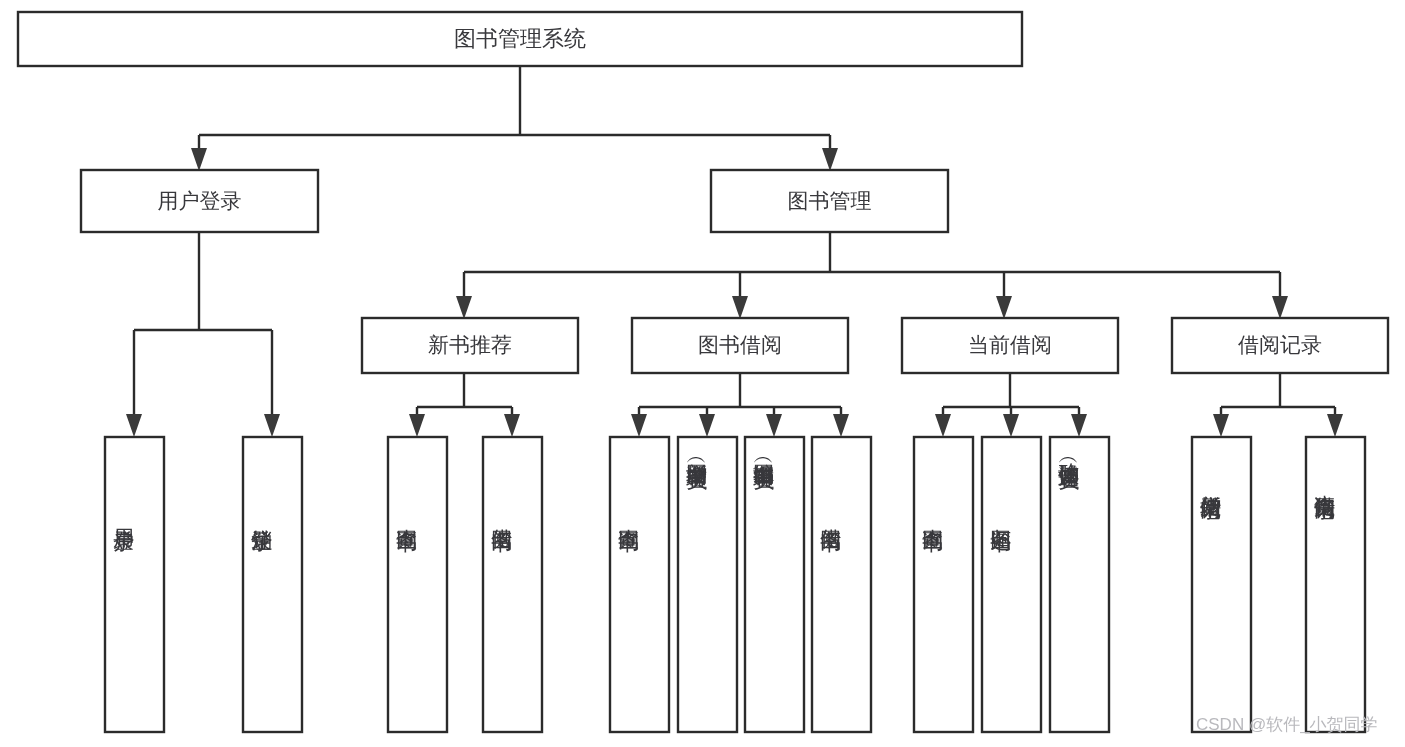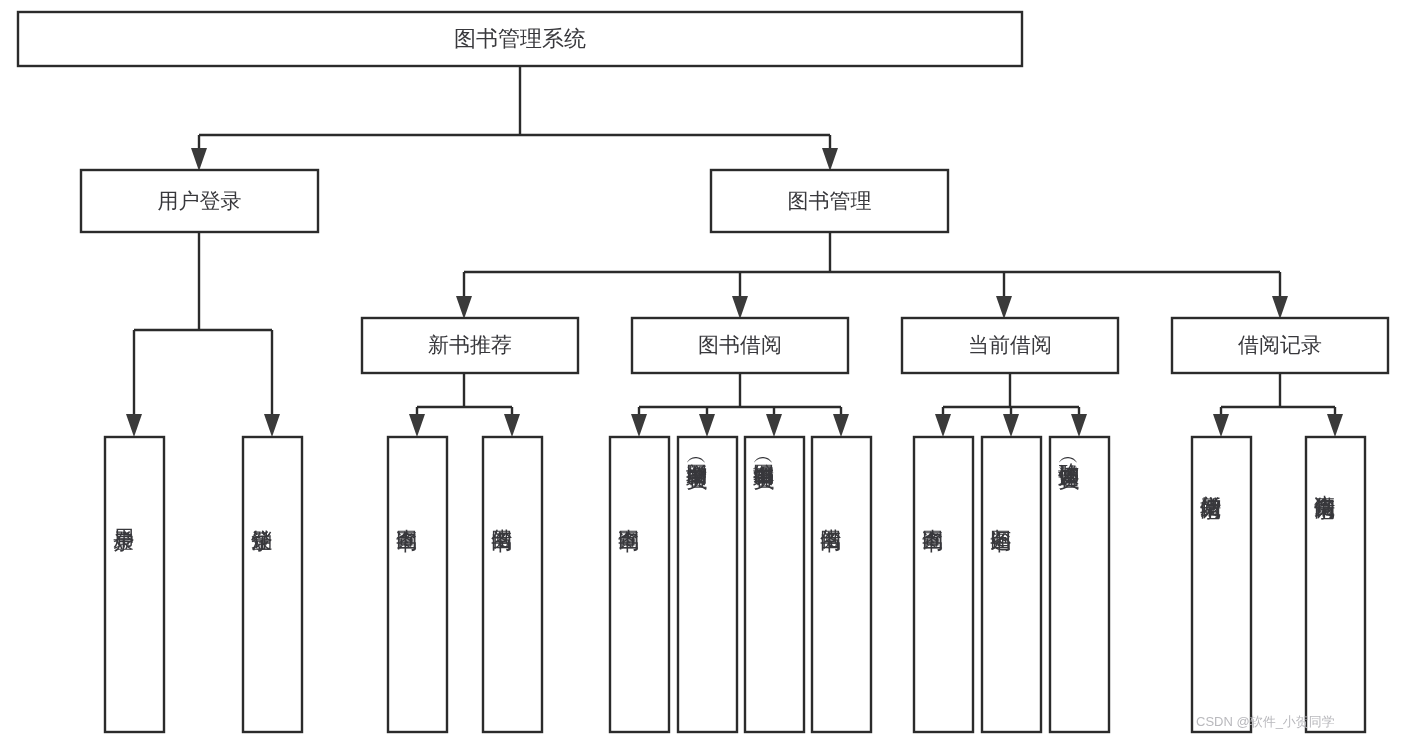--- a/index.html
+++ b/index.html
@@ -66,21 +66,21 @@
     text-orientation: upright;
     letter-spacing: 1px;
     white-space: nowrap;
     text-align: start;
     pointer-events: none;
     user-select: none;
   }
   .watermark {
     position: absolute;
     font-family: "Liberation Sans", "DejaVu Sans", sans-serif;
-    font-size: 13px;
+    font-size: 17px;
     color: #b9b9bd;
     white-space: nowrap;
     user-select: none;
   }
 </style>
 </head>
 <body>
 
 <div id="diagram-root">
 

